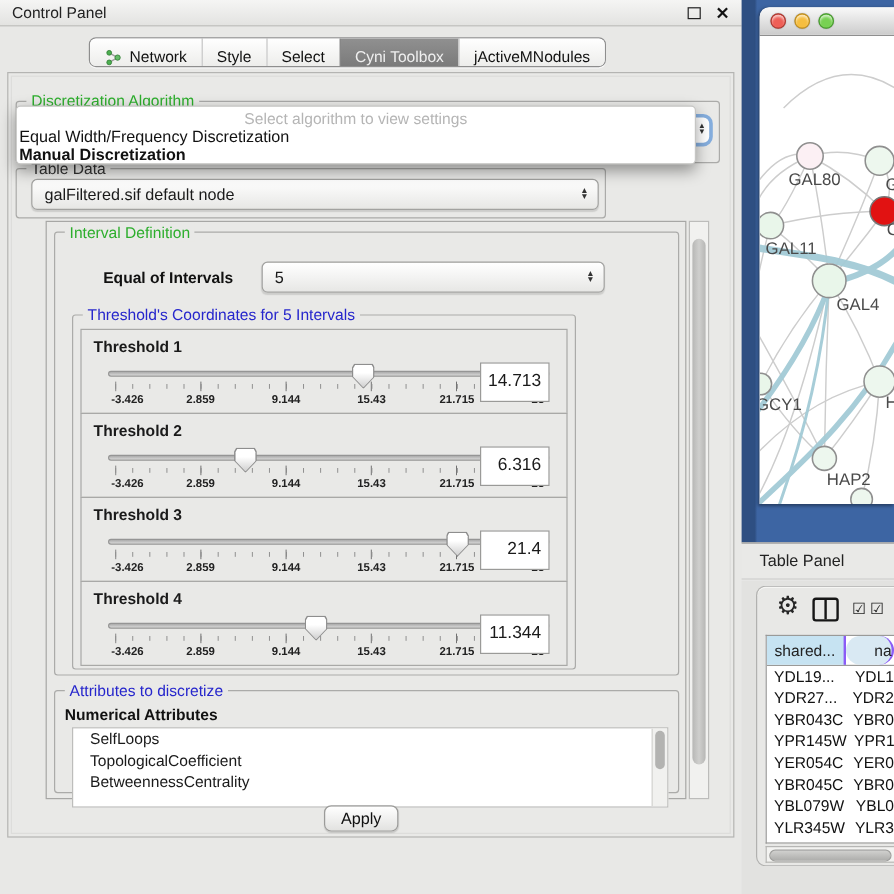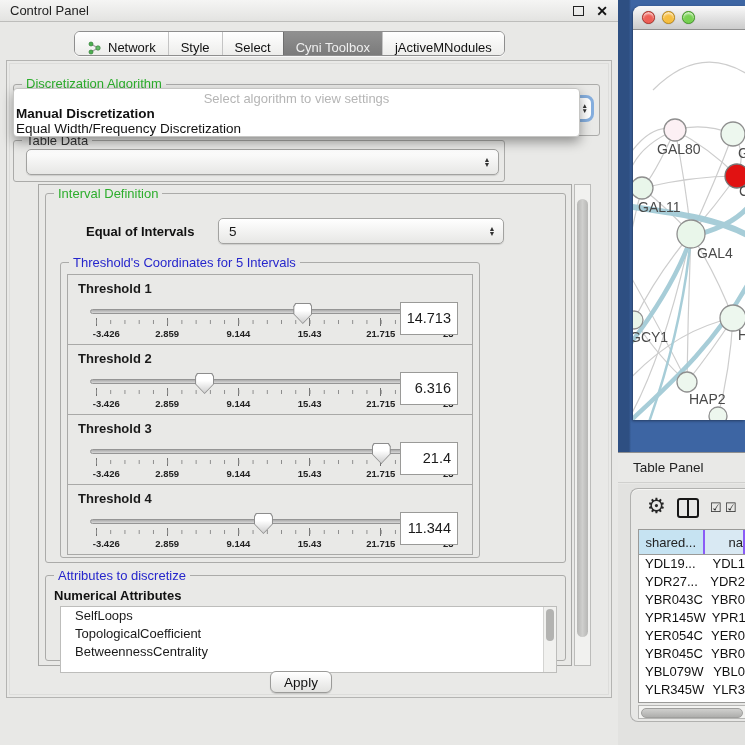--- a/index.html
+++ b/index.html
@@ -106,21 +106,21 @@
   .gear{position:absolute;left:16px;top:6px;font-size:21px;color:#262626;line-height:1;}
   .cols-icon{position:absolute;left:46px;top:9px;width:22px;height:20px;border:2.5px solid #161616;border-radius:3px;}
   .cols-icon::after{content:"";position:absolute;left:50%;top:0;bottom:0;width:2.5px;margin-left:-1.25px;background:#161616;}
   .chk{position:absolute;top:12px;font-size:13px;color:#222;line-height:1;}
   .tp-table{position:absolute;left:7px;top:40px;right:0;height:174px;background:#fff;
     border:1px solid #9a9a98;border-right:none;overflow:hidden;font-size:13px;}
   .tp-hrow{display:flex;height:25px;border-bottom:1px solid #9a9a98;}
   .tp-hcell{display:flex;align-items:center;justify-content:center;background:#c6e3f2;
     border-right:2px solid #8b5cf6;color:#222;}
   .tp-hcell.c0{width:71px;}
-  .tp-hcell.c1{flex:1;background:#d9e9f3;justify-content:flex-end;}
+  .tp-hcell.c1{flex:1;background:#d9e9f3;justify-content:flex-end;border-radius:12px;}
   .tp-hcell.c1 span{margin-left:24px;}
   .tp-row{display:flex;height:18px;}
   .tp-cell{padding-left:6px;white-space:nowrap;overflow:visible;color:#111;line-height:18px;}
   .tp-cell.c0{width:71px;}
   .tp-cell.c1{flex:1;}
   .tp-hscroll{position:absolute;left:7px;top:216px;right:0;height:14px;border:1px solid #b6b6b4;
     border-right:none;background:#f3f3f1;}
   .tp-hscroll .thumb{position:absolute;left:2px;top:1.5px;height:10px;width:96%;
     background:linear-gradient(#d0d0ce,#aeaeac);border-radius:6px;border:1px solid #9f9f9d;}
   .bold{font-weight:bold;}
@@ -170,27 +170,28 @@
 
   <div class="combo-frag">
     <span class="stepper">
         <span>▲</span>
         <span>▼</span>
       </span>
   </div>
 
   <div class="popup">
     <span class="hint">Select algorithm to view settings</span>
+    <span class="opt">Equal Width/Frequency Discretization</span>
     <span class="opt bold">Manual Discretization</span>
-    <span class="opt">Equal Width/Frequency Discretization</span>
   </div>
 
   <div class="group" style="left:13px;top:140px;width:492px;height:42px;">
     <span class="legend dark">Table Data</span>
     <div class="combo" style="left:12px;top:8px;width:473px;">
+      <span>galFiltered.sif default node</span>
       <span class="stepper">
           <span>▲</span>
           <span>▼</span>
         </span>
     </div>
   </div>
 
   <div class="viewport">
 
     <div class="group" style="left:6px;top:8px;width:521px;height:370px;background:#e9e9e7;">

